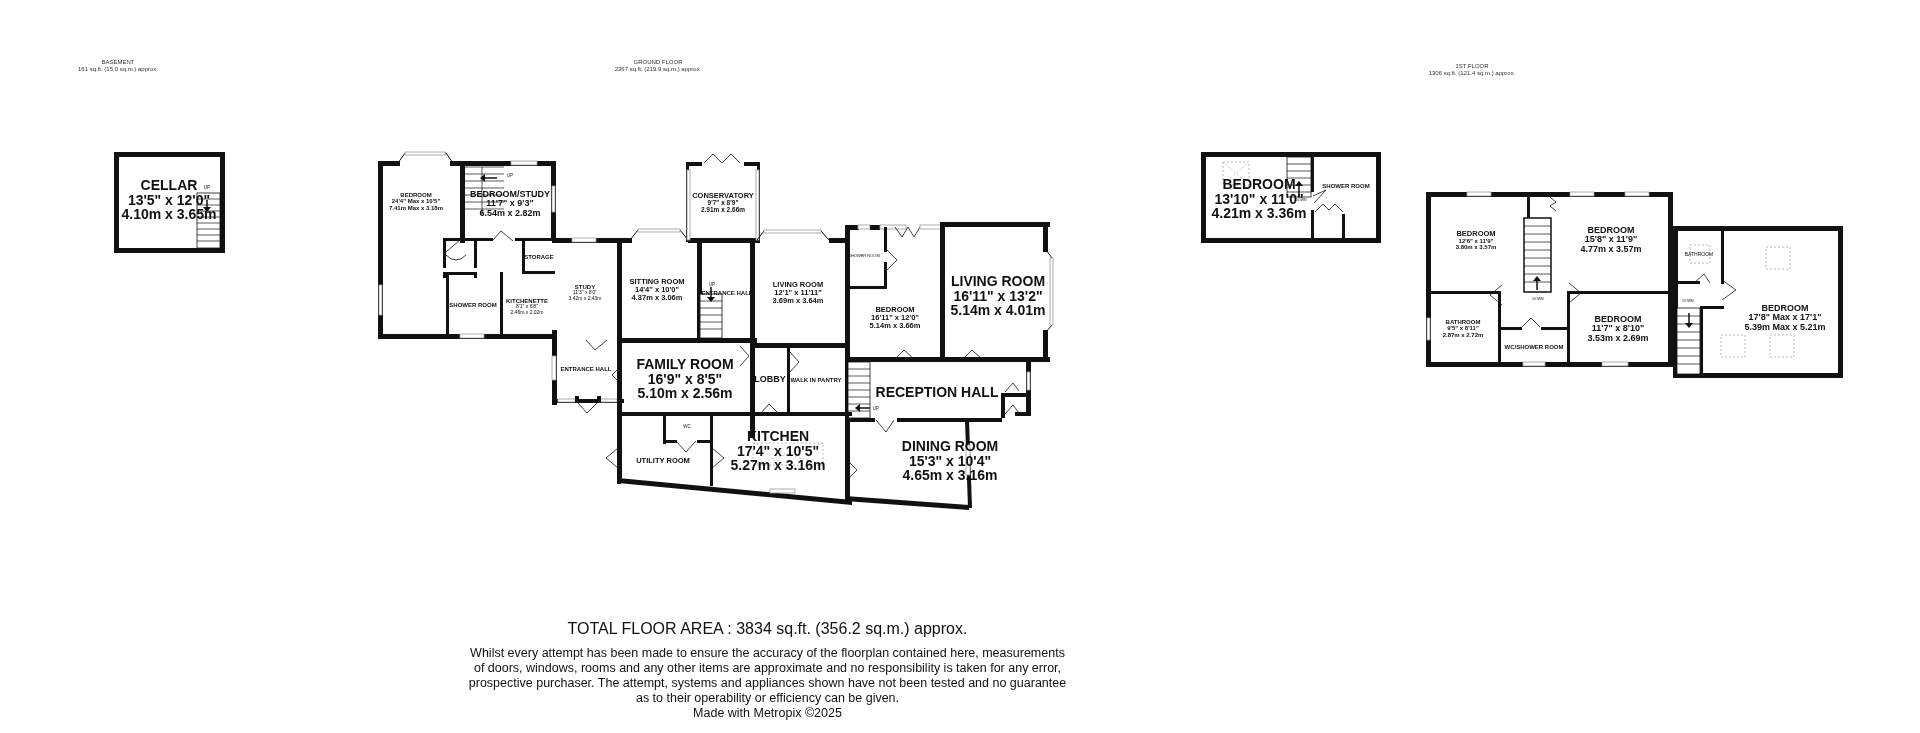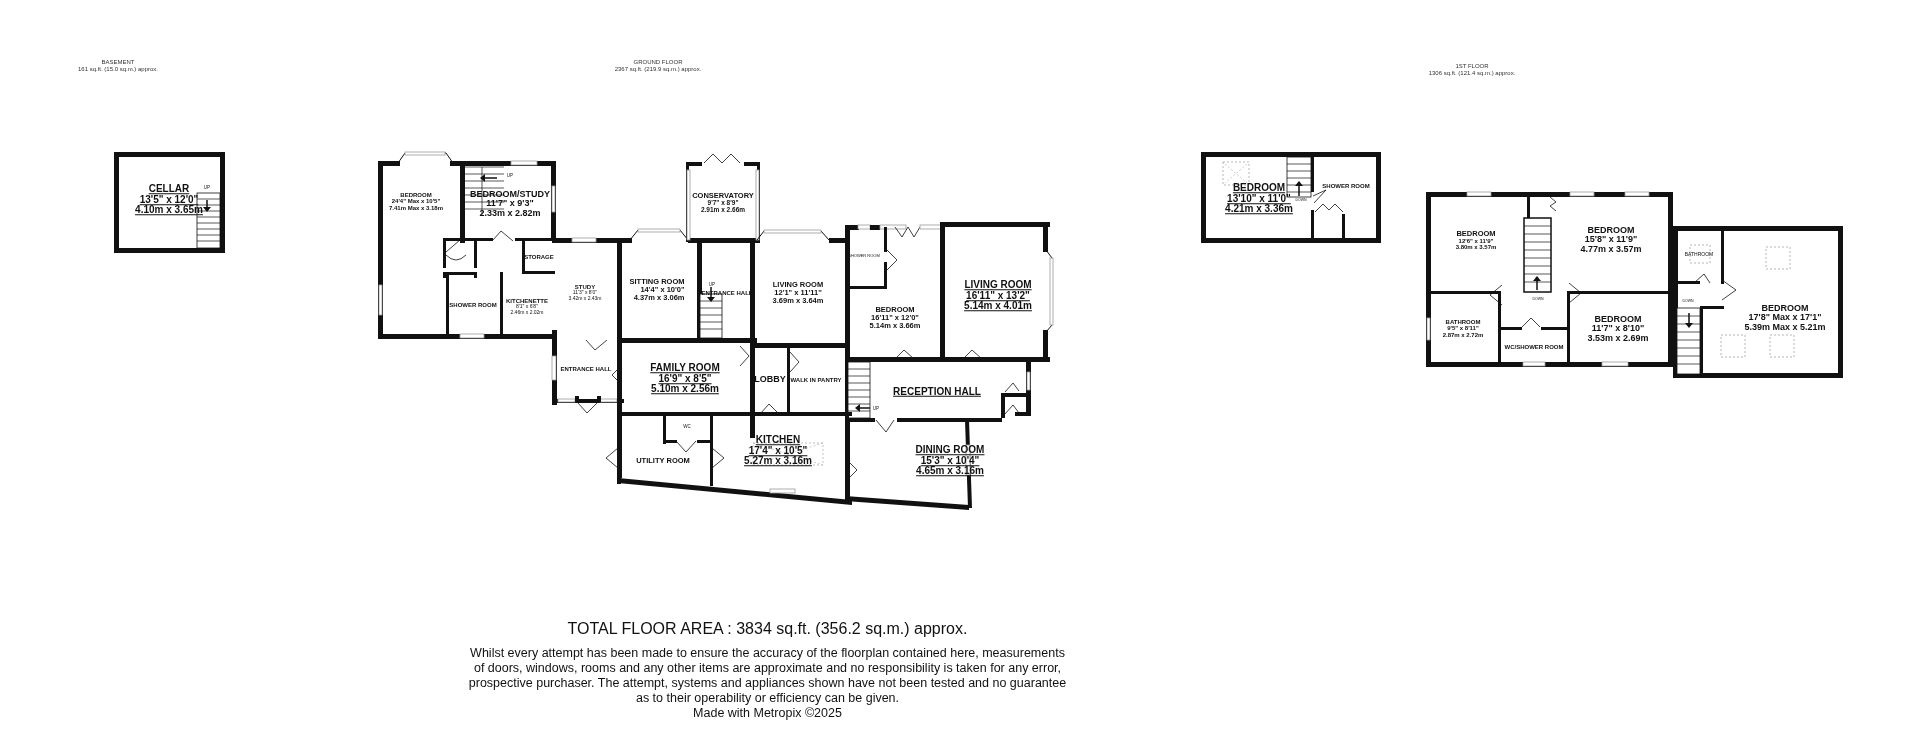--- a/index.html
+++ b/index.html
@@ -3,21 +3,21 @@
 <meta charset="utf-8">
 <style>
   html, body { margin:0; padding:0; background:#ffffff; }
   body { width:1920px; height:733px; position:relative; overflow:hidden; font-family:"Liberation Sans", sans-serif; color:#111; }
   .floor-label { position:absolute; text-align:center; font-size:6px; line-height:7px; color:#333; transform:translateX(-50%); white-space:nowrap; }
   svg.plan { position:absolute; left:0; top:0; }
   .wall { fill:#111; }
   .line { stroke:#111; fill:none; }
   .win { fill:#fff; stroke:#999; stroke-width:0.8; }
   .room-label { position:absolute; text-align:center; font-weight:bold; transform:translate(-50%,-50%); white-space:nowrap; line-height:1.05; color:#111; }
-  .lg { font-size:10px;text-decoration:underline; }
+  .lg { font-size:14px; }
   .md { font-size:9px; }
   .sm { font-size:7.5px; }
   .xs { font-size:6px; }
   .tiny { font-size:4.5px; font-weight:normal; }
   .footer { position:absolute; left:0; width:1535px; text-align:center; }
   .total { top:620px; font-size:16px; font-family:"Liberation Sans", sans-serif; }
   .disclaimer { top:646px; font-size:12.5px; line-height:15px; }
   .disclaimer div { white-space:nowrap; }
 </style>
 </head>
@@ -286,37 +286,37 @@
 <div class="room-label tiny" style="left:207px; top:188px;">UP</div>
 
 <div class="room-label xs" style="left:416px; top:201px;">
   <div>BEDROOM</div>
   <div>24'4" Max x 10'5"</div>
   <div>7.41m Max x 3.18m</div>
 </div>
 <div class="room-label md" style="left:510px; top:204px;">
   <div>BEDROOM/STUDY</div>
   <div>11'7"  x 9'3"</div>
-  <div>2.33m  x 2.82m</div>
+  <div>6.54m  x 2.82m</div>
 </div>
 <div class="room-label tiny" style="left:510px; top:176px;">UP</div>
 <div class="room-label xs" style="left:539px; top:257px;">STORAGE</div>
 <div class="room-label xs" style="left:473px; top:305px;">SHOWER ROOM</div>
 <div class="room-label xs" style="left:527px; top:306px;">
   <div>KITCHENETTE</div>
   <div class="tiny" style="font-size:5px;">8'1"  x 6'8"</div>
   <div class="tiny" style="font-size:5px;">2.46m  x 2.02m</div>
 </div>
 <div class="room-label xs" style="left:585px; top:292px;">
   <div>STUDY</div>
   <div style="font-size:5px; font-weight:normal;">11'3"  x 8'0"</div>
   <div style="font-size:5px; font-weight:normal;">3.42m  x 2.43m</div>
 </div>
 <div class="room-label xs" style="left:586px; top:369px;">ENTRANCE HALL</div>
-<div class="room-label sm" style="left:657px; top:290px;text-align:right;">
+<div class="room-label sm" style="left:657px; top:290px;">
   <div>SITTING ROOM</div>
   <div>14'4"  x 10'0"</div>
   <div>4.37m  x 3.06m</div>
 </div>
 <div class="room-label sm" style="left:723px; top:203px;">
   <div>CONSERVATORY</div>
   <div style="font-size:6.5px;">9'7"  x 8'9"</div>
   <div style="font-size:6.5px;">2.91m  x 2.66m</div>
 </div>
 <div class="room-label xs" style="left:727px; top:293px;">ENTRANCE HALL</div>

